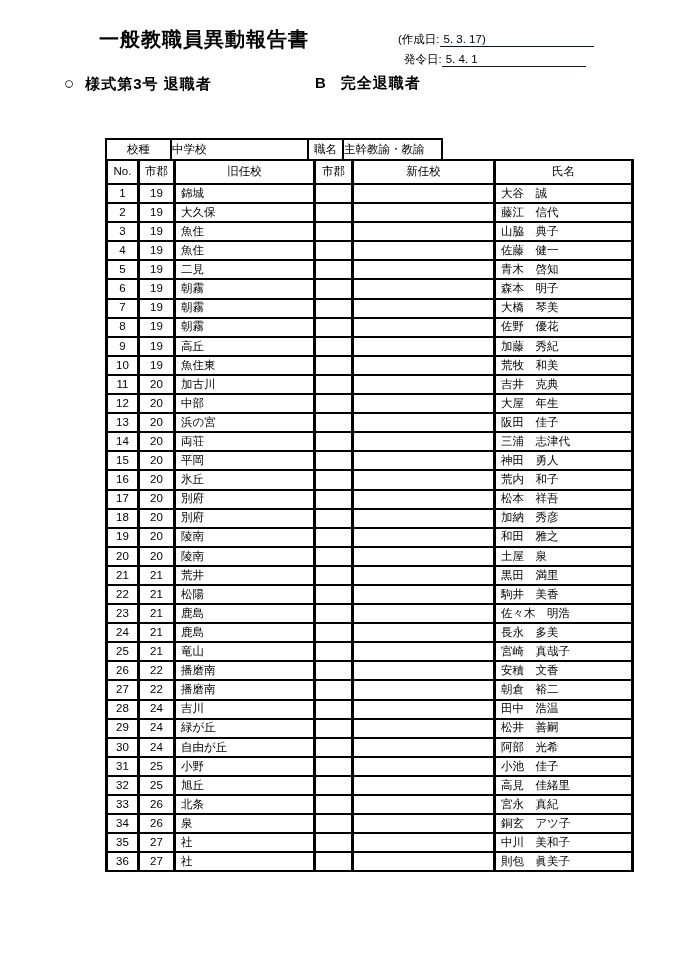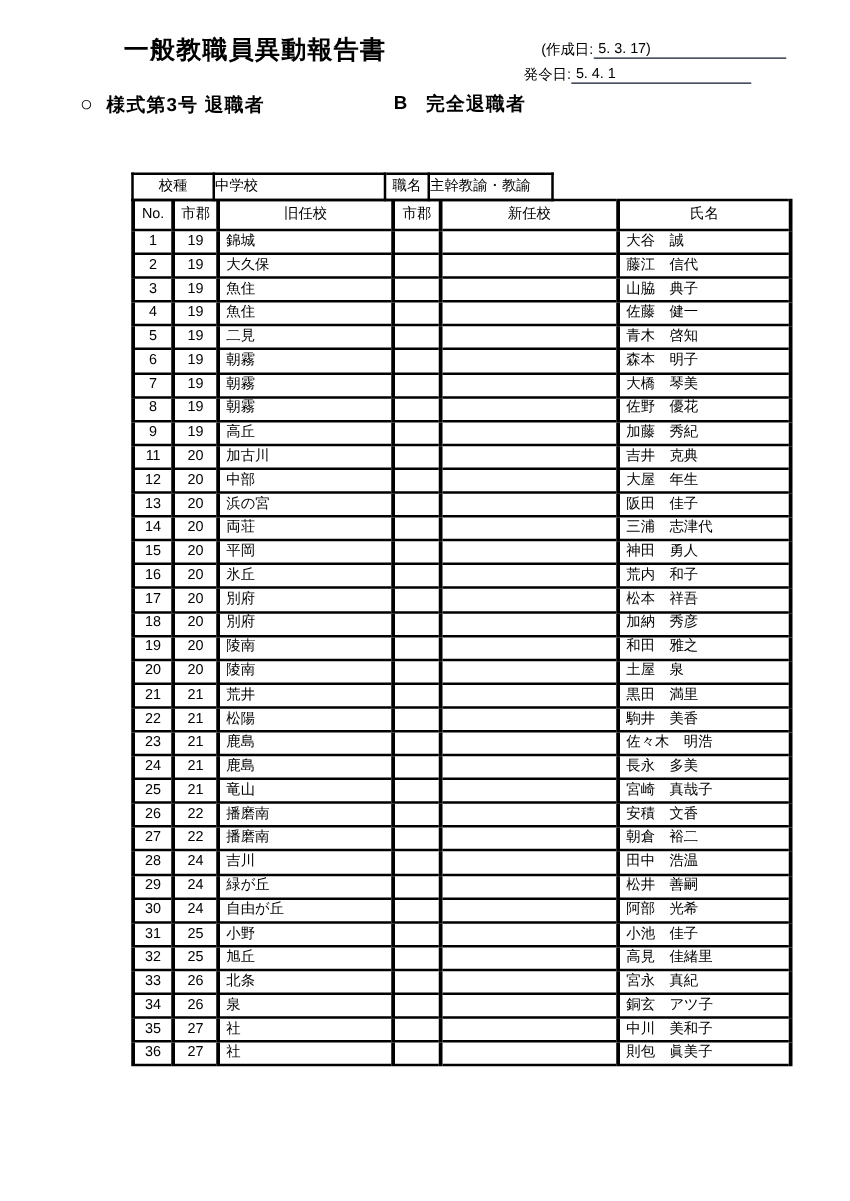--- a/index.html
+++ b/index.html
@@ -2,23 +2,23 @@
 <html><head>
 <meta charset="utf-8">
 <style>
   html,body{margin:0;padding:0;}
   body{
     width:680px;height:961px;background:#ffffff;position:relative;
     font-family:"Liberation Sans","DejaVu Sans",sans-serif;color:#000;
   }
   .abs{position:absolute;}
   .doc-title{left:68px;top:26px;font-size:20px;font-weight:bold;letter-spacing:1px;margin-left:31px;}
-  .date-line{display:flex;align-items:flex-end;font-size:11.5px;margin-left:35px;}
+  .date-line{display:flex;align-items:flex-end;font-size:11.5px;}
   .created-line{left:398px;top:32px;}
-  .issued-line{left:384px;top:52px;}
+  .issued-line{left:404px;top:52px;}
   .date-label{white-space:nowrap;}
   .date-value{border-bottom:1px solid #0f172a;padding:0 2px 1px 4px;white-space:nowrap;}
   .created-value{width:148px;text-align:left;}
   .issued-value{width:138px;text-align:left;}
   .form-line{left:64px;top:74px;font-size:15px;font-weight:bold;letter-spacing:1px;display:flex;align-items:center;}
   .circle-mark{font-size:17px;font-weight:normal;margin-right:10px;}
   .cat-code{position:absolute;left:315px;top:74px;font-size:15px;font-weight:bold;display:flex;letter-spacing:1px;}
   .cat-code .code{margin-right:14px;}
   
   table{border-collapse:collapse;table-layout:fixed;margin-left:43px;}
@@ -169,20 +169,28 @@
   </tr>
       <tr>
     <td class="c">9</td>
     <td class="c">19</td>
     <td class="l">高丘</td>
     <td class="c"></td>
     <td class="l"></td>
     <td class="l">加藤　秀紀</td>
   </tr>
       <tr>
+    <td class="c">10</td>
+    <td class="c">19</td>
+    <td class="l">魚住東</td>
+    <td class="c"></td>
+    <td class="l"></td>
+    <td class="l">荒牧　和美</td>
+  </tr>
+      <tr>
     <td class="c">11</td>
     <td class="c">20</td>
     <td class="l">加古川</td>
     <td class="c"></td>
     <td class="l"></td>
     <td class="l">吉井　克典</td>
   </tr>
       <tr>
     <td class="c">12</td>
     <td class="c">20</td>

